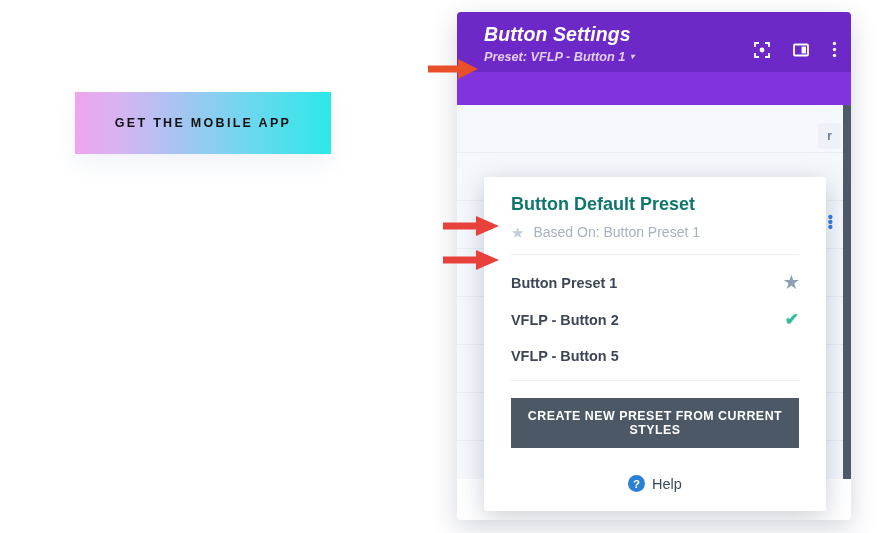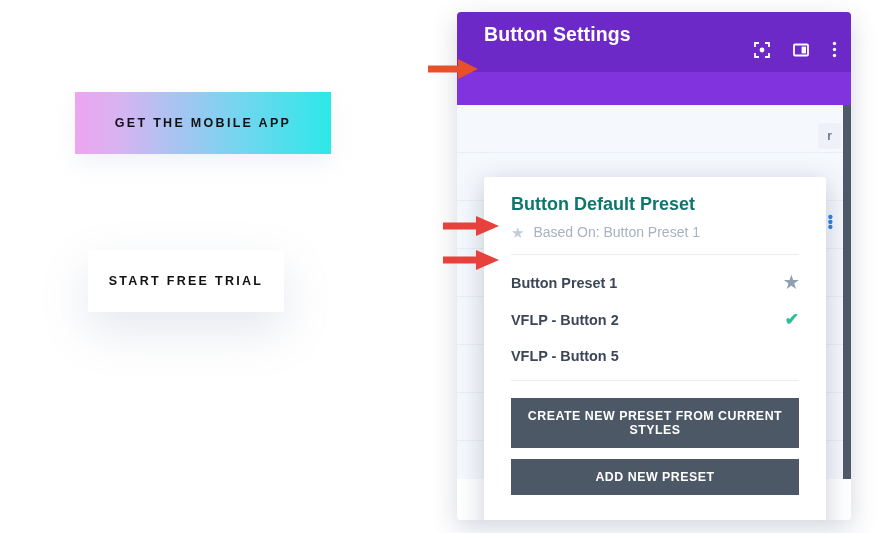--- a/index.html
+++ b/index.html
@@ -31,21 +31,21 @@
 
   
   #settings-modal{
     position:absolute;left:457px;top:12px;width:394px;height:508px;
     border-radius:4px;overflow:hidden;
     box-shadow:0 8px 26px rgba(60,70,110,.22);
     background:#f4f7fb;
   }
   #modal-header{
     position:relative;height:60px;background:#6d29c7;
-    padding:10px 16px 0 27px;box-sizing:border-box;
+    padding:10px 16px 0 27px;box-sizing:border-box;font-style:italic;
   }
   #modal-title{
     color:#ffffff;font-size:19.5px;font-weight:700;letter-spacing:.1px;
     line-height:25px;margin:0;
   }
   #preset-selector{
     margin-top:2px;display:inline-flex;align-items:center;gap:5px;
     color:#e2cdf6;font-size:12.7px;font-weight:700;cursor:pointer;
   }
   #preset-caret{font-size:8px;line-height:1;color:#e2cdf6;}
@@ -131,29 +131,30 @@
   #arrow-vflp1{left:443px;top:214px;}
   #arrow-vflp2{left:443px;top:248px;}
 </style>
 </head>
 <body>
 
 <div id="canvas-area">
   <div id="mobile-app-button">
     <span>GET THE MOBILE APP</span>
   </div>
-  <div id="free-trial-button">
-    <span>START FREE TRIAL</span>
-  </div>
 </div>
 
 <div id="settings-modal">
 
   <div id="modal-header">
     <div id="modal-title">Button Settings</div>
+    <div id="preset-selector">
+      <span>Preset: VFLP - Button 1</span>
+      <span id="preset-caret">▾</span>
+    </div>
 
     <div id="header-icons">
       <span class="hdr-ico">
         <svg width="16" height="16" viewBox="0 0 16 16">
           <path d="M1 5V1h4M11 1h4v4M15 11v4h-4M5 15H1v-4" fill="none" stroke="#ffffff" stroke-width="1.8"></path>
           <circle cx="8" cy="8" r="2.4" fill="#ffffff"></circle>
         </svg>
       </span>
       <span class="hdr-ico">
         <svg width="16" height="16" viewBox="0 0 16 16">
@@ -217,21 +218,20 @@
         <div class="dd-item">
           <span class="dd-item-label">VFLP - Button 5</span>
           <span></span>
         </div>
       </div>
 
       <div class="dd-divider"></div>
 
       <div class="dd-buttons">
         <button class="dd-btn">CREATE NEW PRESET FROM CURRENT STYLES</button>
-        <button class="dd-btn">ADD NEW PRESET</button>
       </div>
 
       <div id="dd-help-row">
         <span class="help-link">
           <span class="help-badge">?</span>
           <span class="help-text">Help</span>
         </span>
       </div>
     </div>
   </div>

